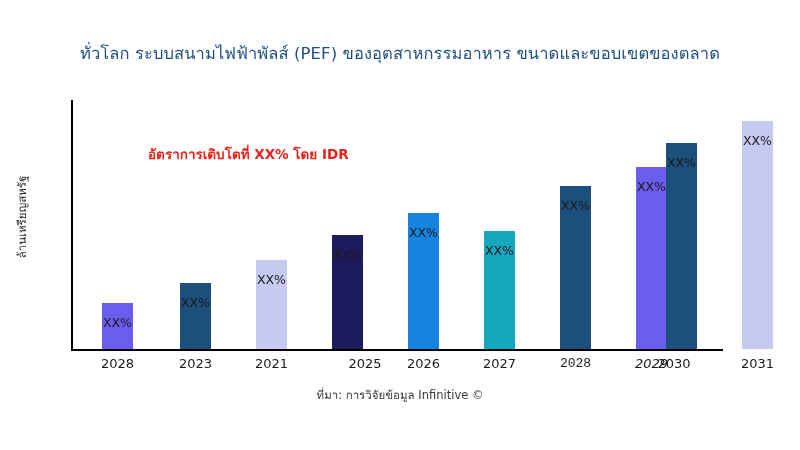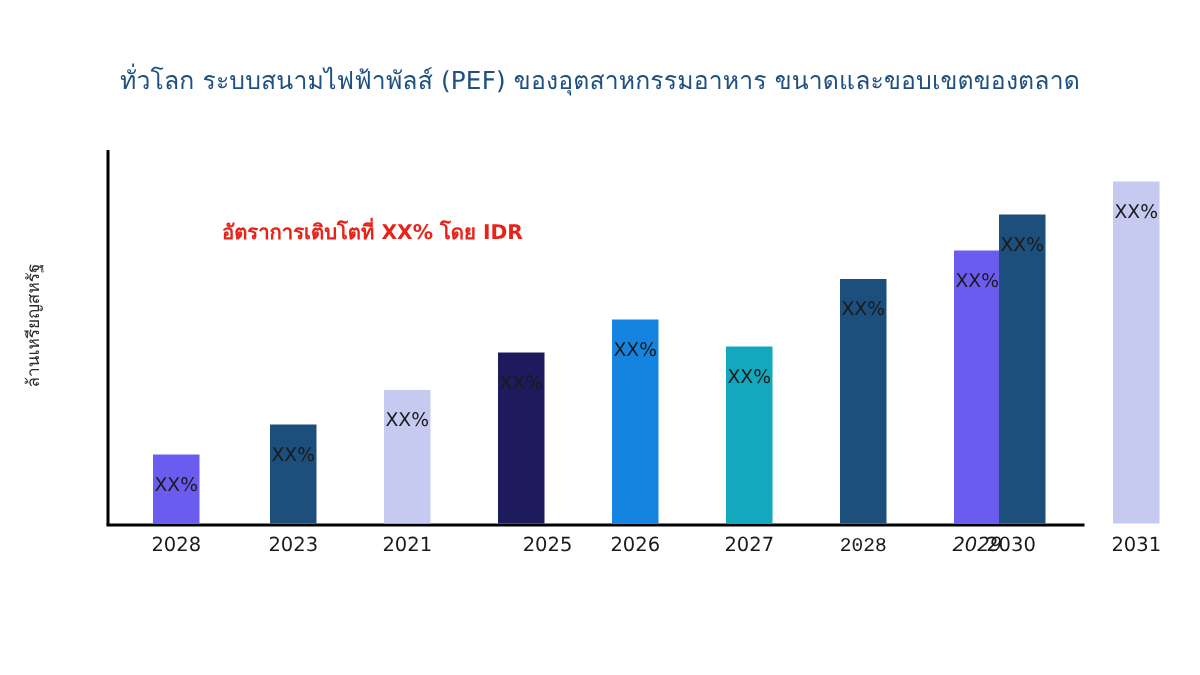--- a/index.html
+++ b/index.html
@@ -154,14 +154,15 @@
         <div class="tick-label" style="left: 639px;">2030</div>
         <div class="bar" style="left: 742px; top: 121px; height: 228px; background: rgb(198, 201, 240);"></div>
         <div class="bar-value" style="left: 727.5px; top: 101px;">XX%</div>
         <div class="tick-label" style="left: 722.5px;">2031</div>
       </div>
 
     <div id="growth-annotation">อัตราการเติบโตที่ XX% โดย IDR</div>
 
   </div>
 
+  <div id="source-note">ที่มา: การวิจัยข้อมูล Infinitive ©</div>
 
 </div>
 
 </body></html>

